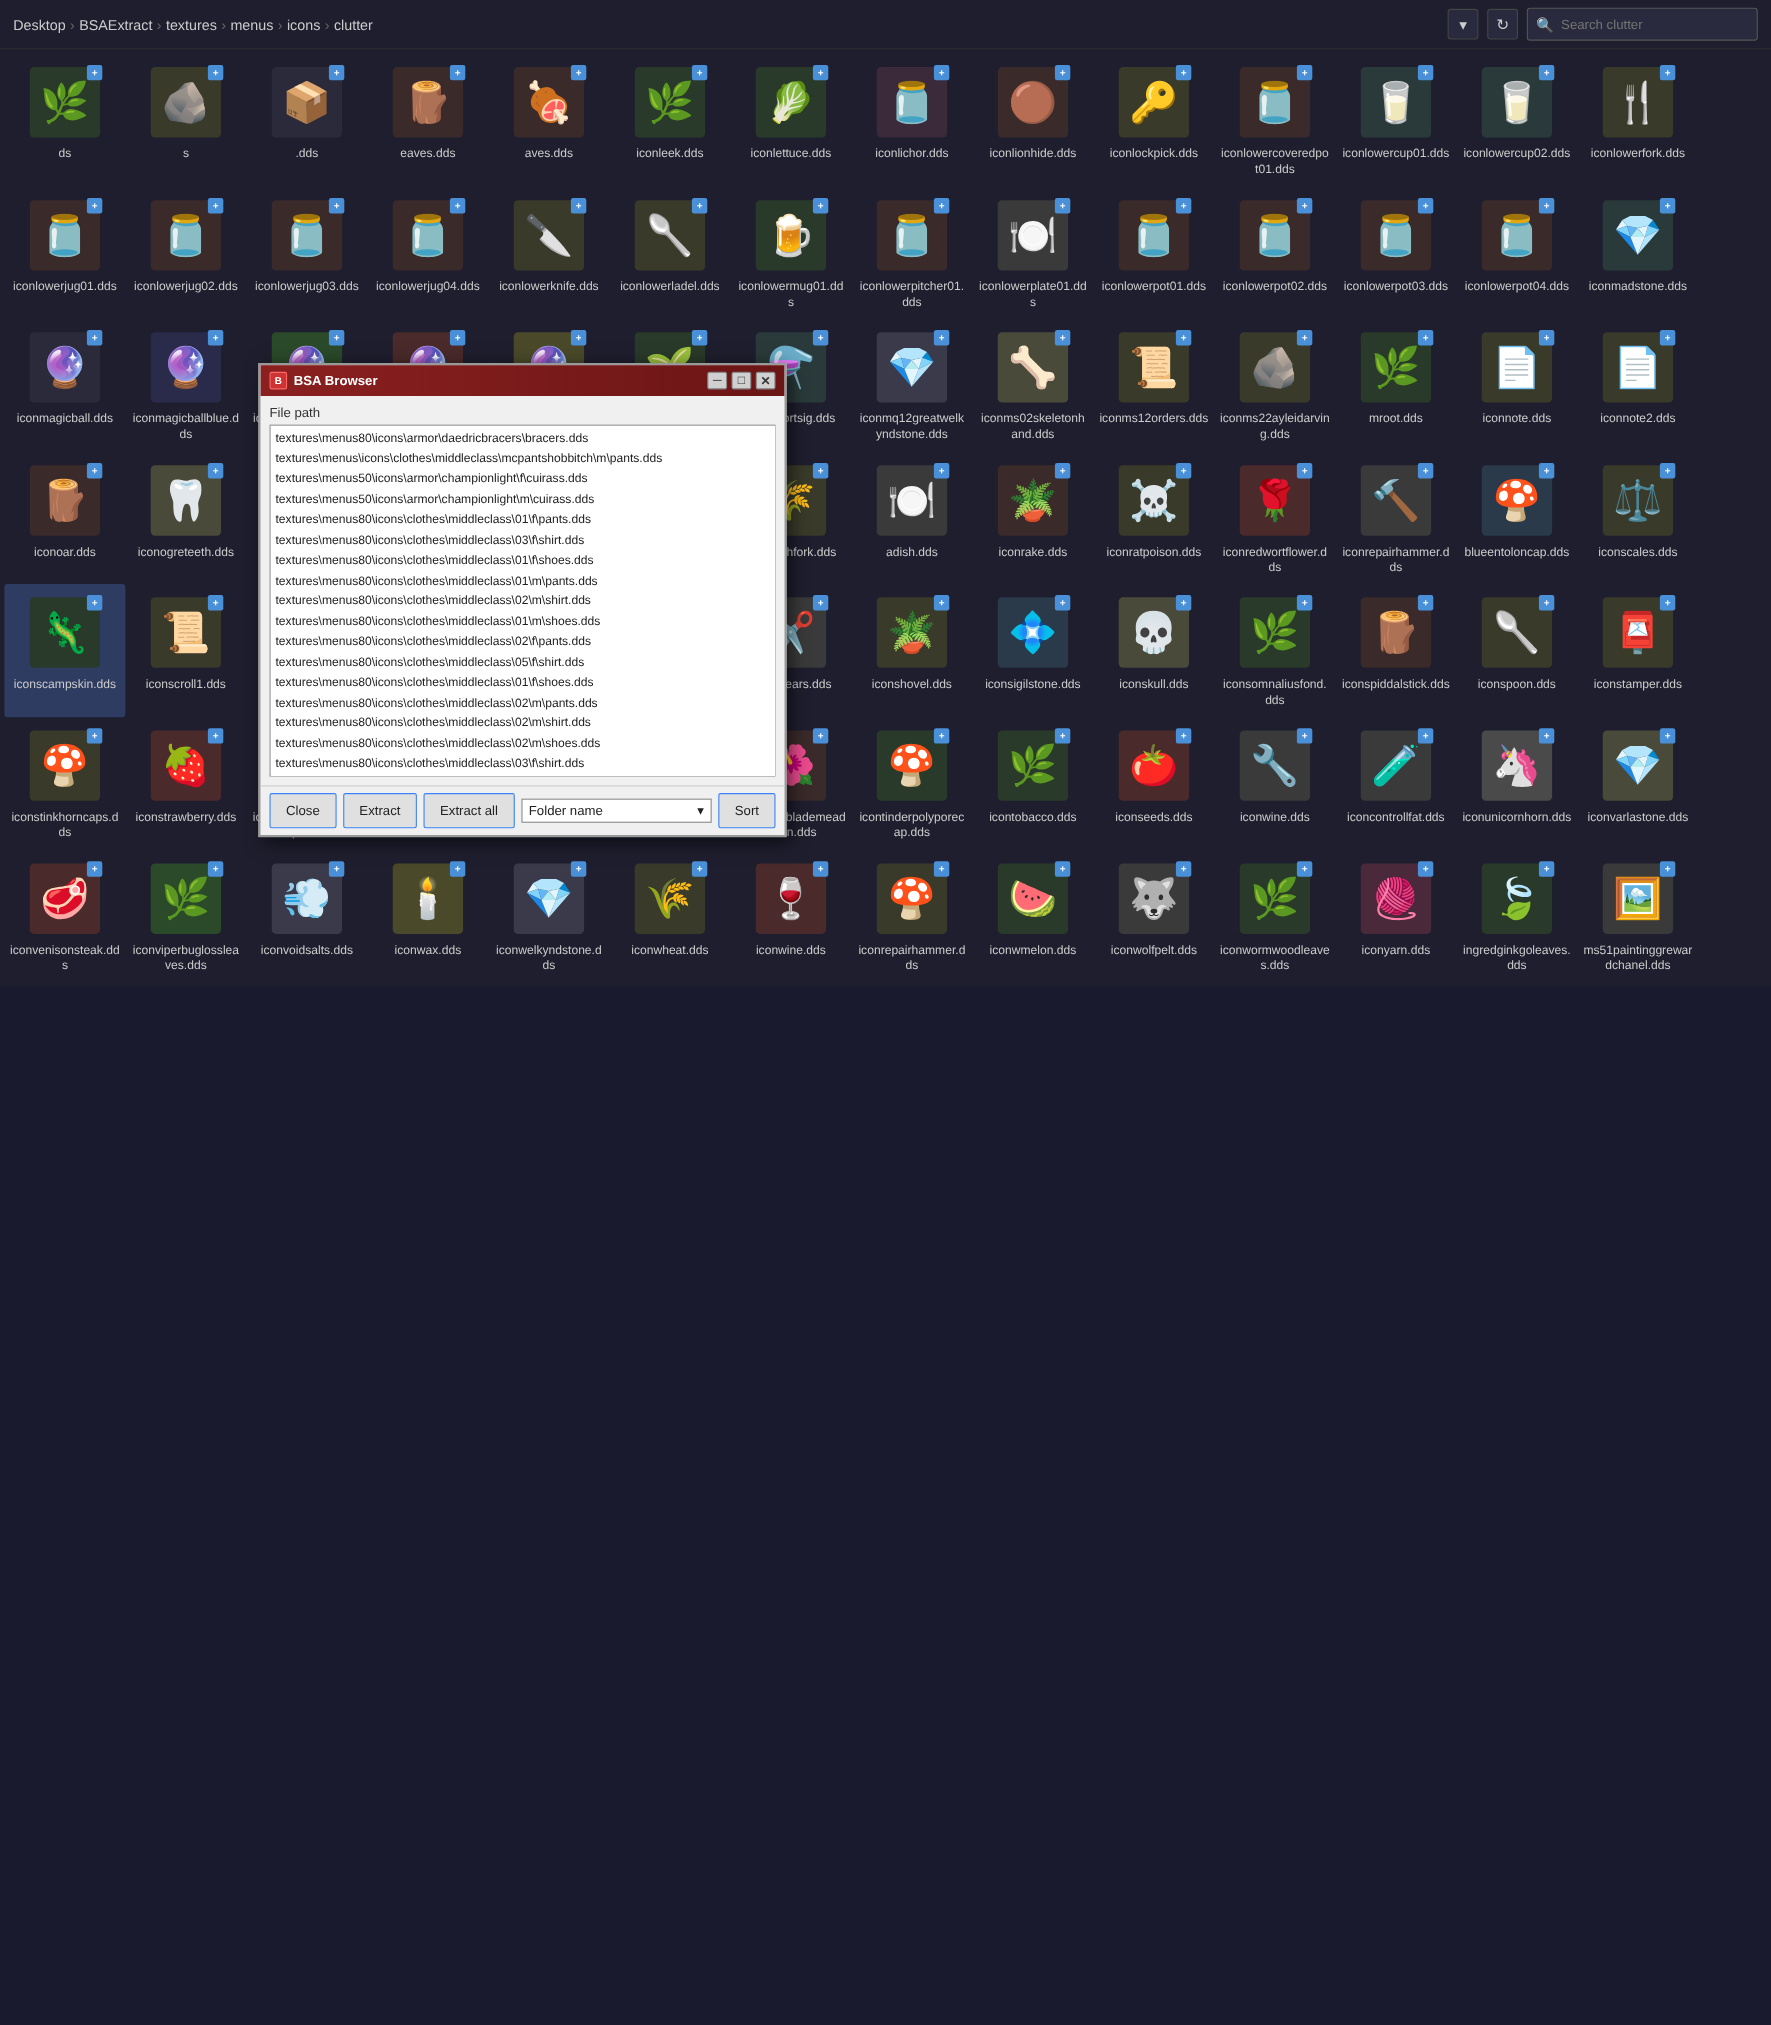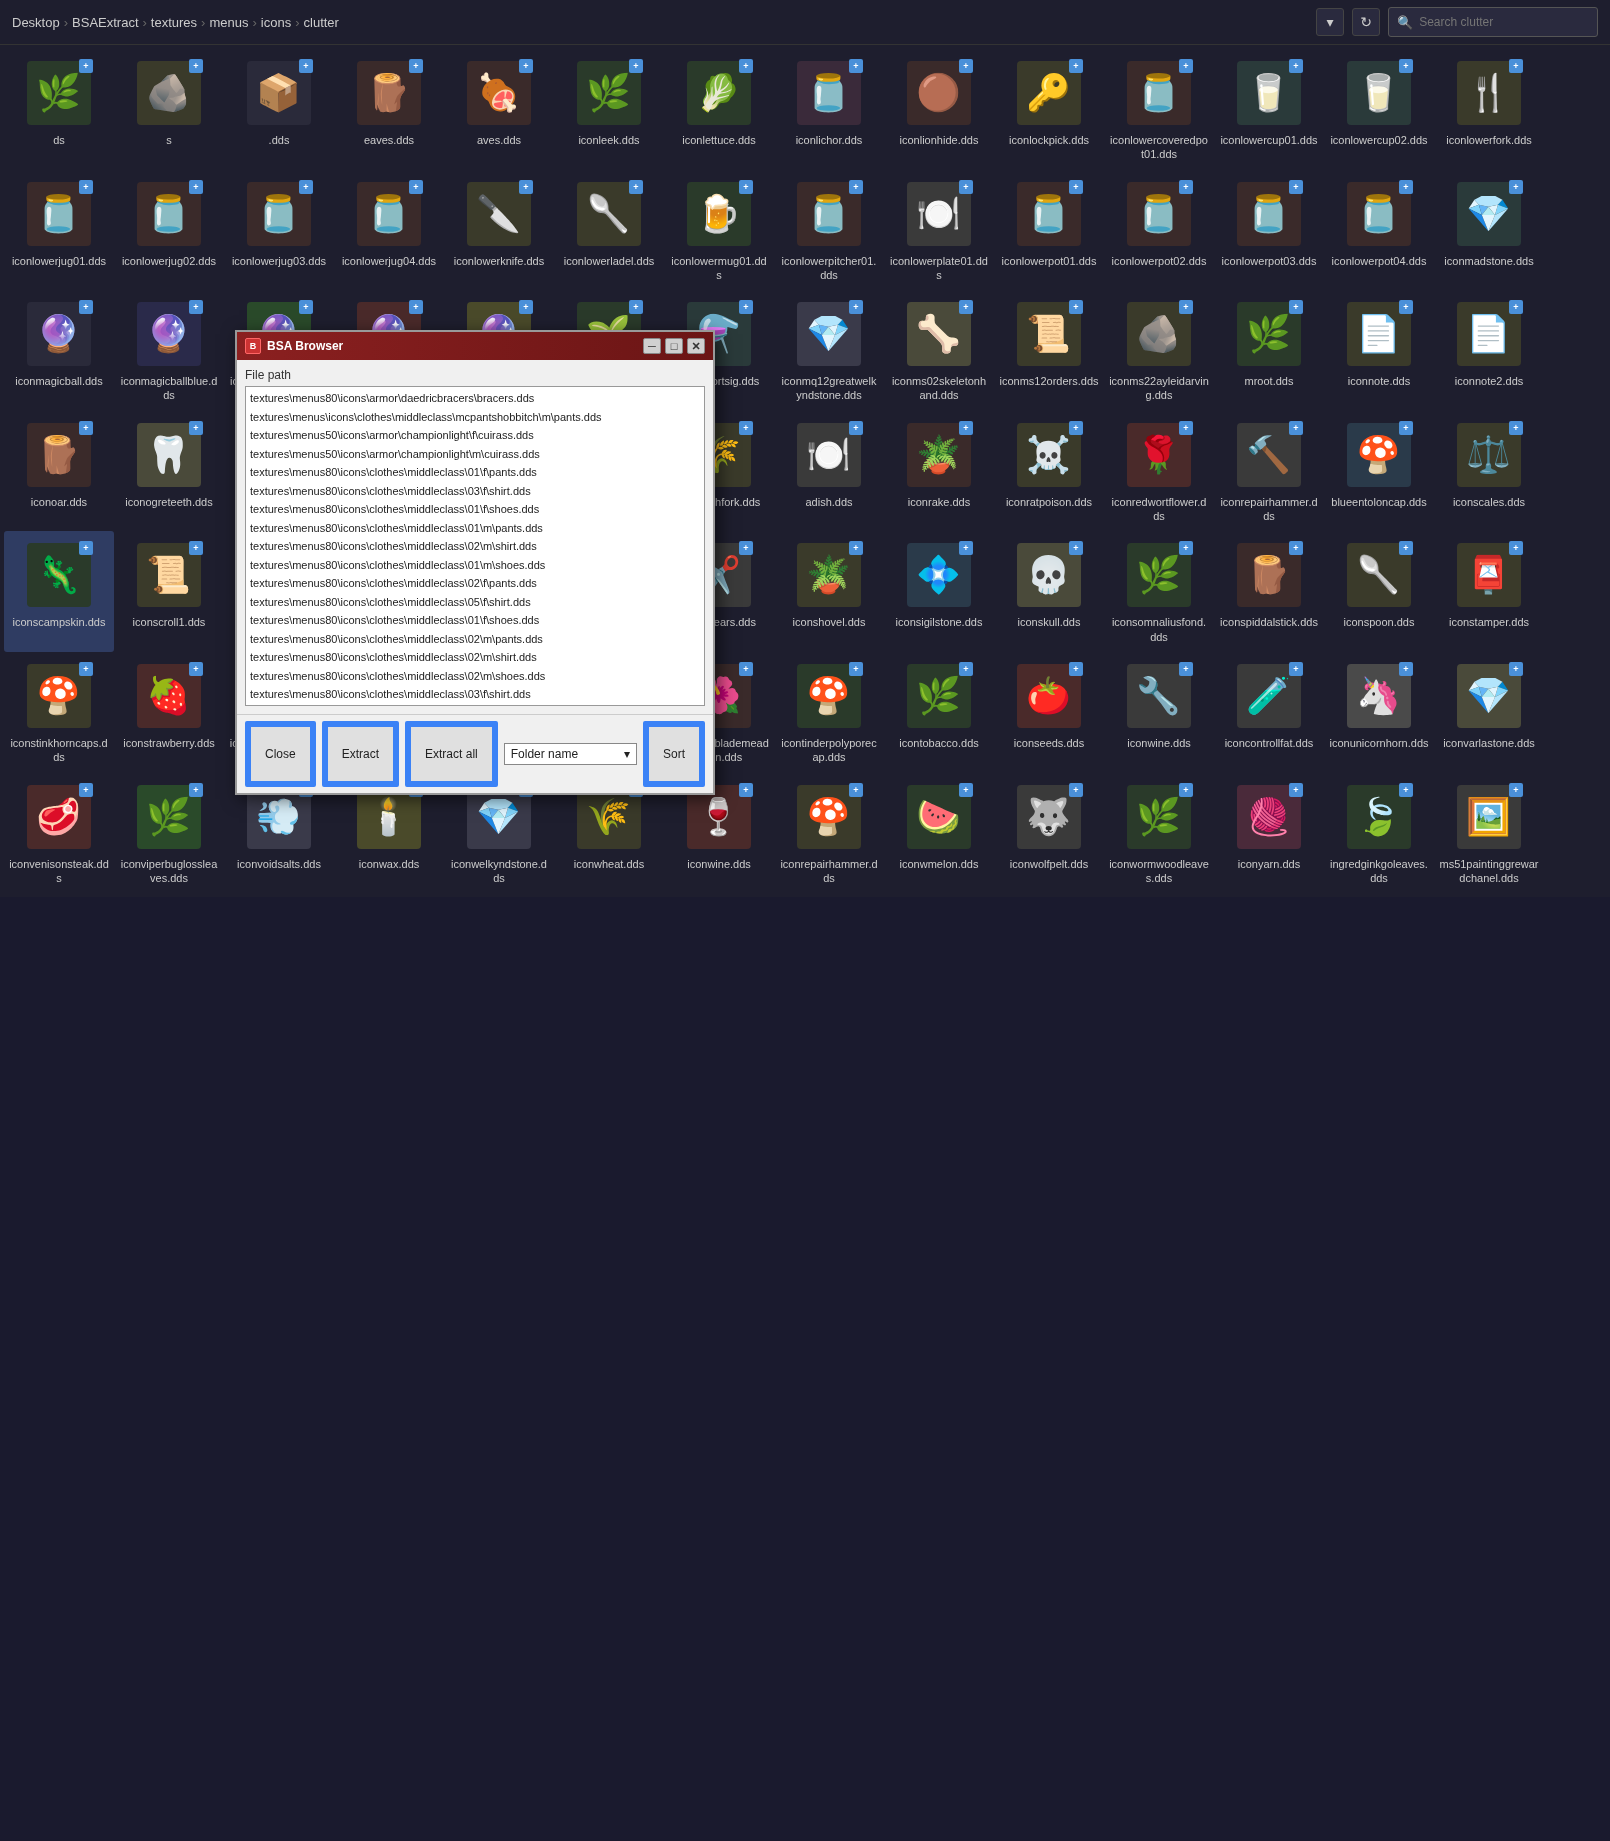--- a/index.html
+++ b/index.html
@@ -194,23 +194,23 @@
 
     .bsa-bottom {
       display: flex;
       align-items: center;
       gap: 6px;
       padding: 6px 8px;
       background: #f0f0f0;
       border-top: 1px solid #ccc;
     }
     .bsa-btn {
-      padding: 20px 14px;
+      padding: 8px 14px;
       background: #e0e0e0;
-      border: 6px solid #3b82f6;
+      border: 1px solid #3b82f6;
       border-radius: 2px;
       font-size: 12px;
       color: #222;
       cursor: pointer;
     }
     .bsa-folder-select {
       display: flex; align-items: center;
       background: white;
       border: 1px solid #888;
       padding: 3px 6px;

